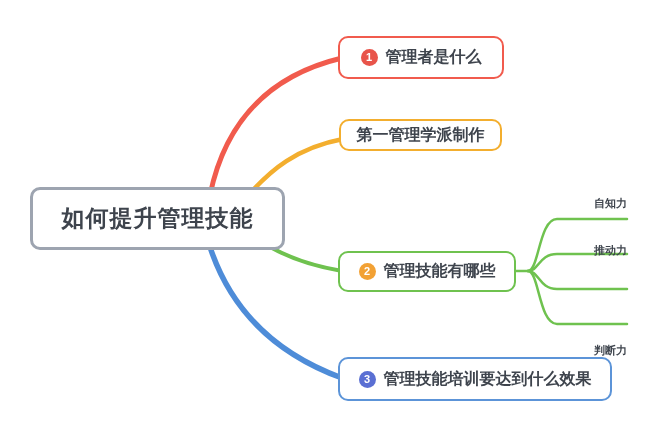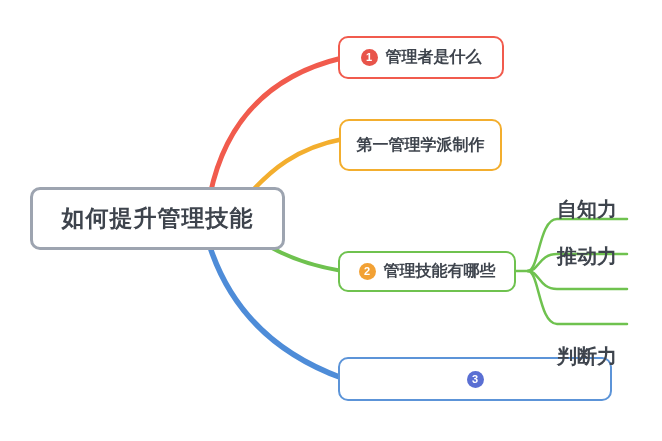--- a/index.html
+++ b/index.html
@@ -27,43 +27,43 @@
   }
   .center-node{
     left:30px;top:187px;width:255px;height:63px;
     border-width:3px;
     font-size:23px;
     font-weight:700;
     letter-spacing:1px;
   }
   .branch{font-size:16px;font-weight:600;}
   .branch-1{left:338px;top:36px;width:166px;height:43px;}
-  .branch-2{left:339px;top:119px;width:163px;height:52px;}
+  .branch-2{left:339px;top:119px;width:163px;height:32px;}
   .branch-3{left:338px;top:251px;width:178px;height:41px;}
   .branch-4{left:338px;top:357px;width:274px;height:44px;}
   .badge{
     flex:none;
     width:17px;height:17px;
     border-radius:50%;
     background:#999;
     color:#fff;
     font-size:11px;
     font-weight:700;
     display:flex;
     align-items:center;
     justify-content:center;
     line-height:1;
   }
   .subtopic{
     position:absolute;
     z-index:2;
     left:557px;
     width:70px;
-    text-align:left;
-    font-size:20px;
+    text-align:right;
+    font-size:11px;
     font-weight:600;
     white-space:nowrap;
     cursor:default;
   }
   .sub-1{top:196px;}
   .sub-2{top:243px;}
   .sub-3{top:266px;}
   .sub-4{top:300px;margin-top:43px;}
 </style>
 </head>
@@ -96,19 +96,20 @@
     <span>第一管理学派制作</span>
   </div>
 
   <div class="node branch branch-3" style="border-color: rgb(111, 194, 79);">
     <span class="badge" style="background-color: rgb(242, 161, 52);">2</span>
     <span>管理技能有哪些</span>
   </div>
 
   <div class="node branch branch-4" style="border-color: rgb(92, 148, 216);">
     <span class="badge" style="background-color: rgb(90, 111, 211);">3</span>
+    <span>管理技能培训要达到什么效果</span>
   </div>
 
   <div class="subtopic sub-1">自知力</div>
   <div class="subtopic sub-2">推动力</div>
   <div class="subtopic sub-4">判断力</div>
 
 </div>
 
 </body></html>

